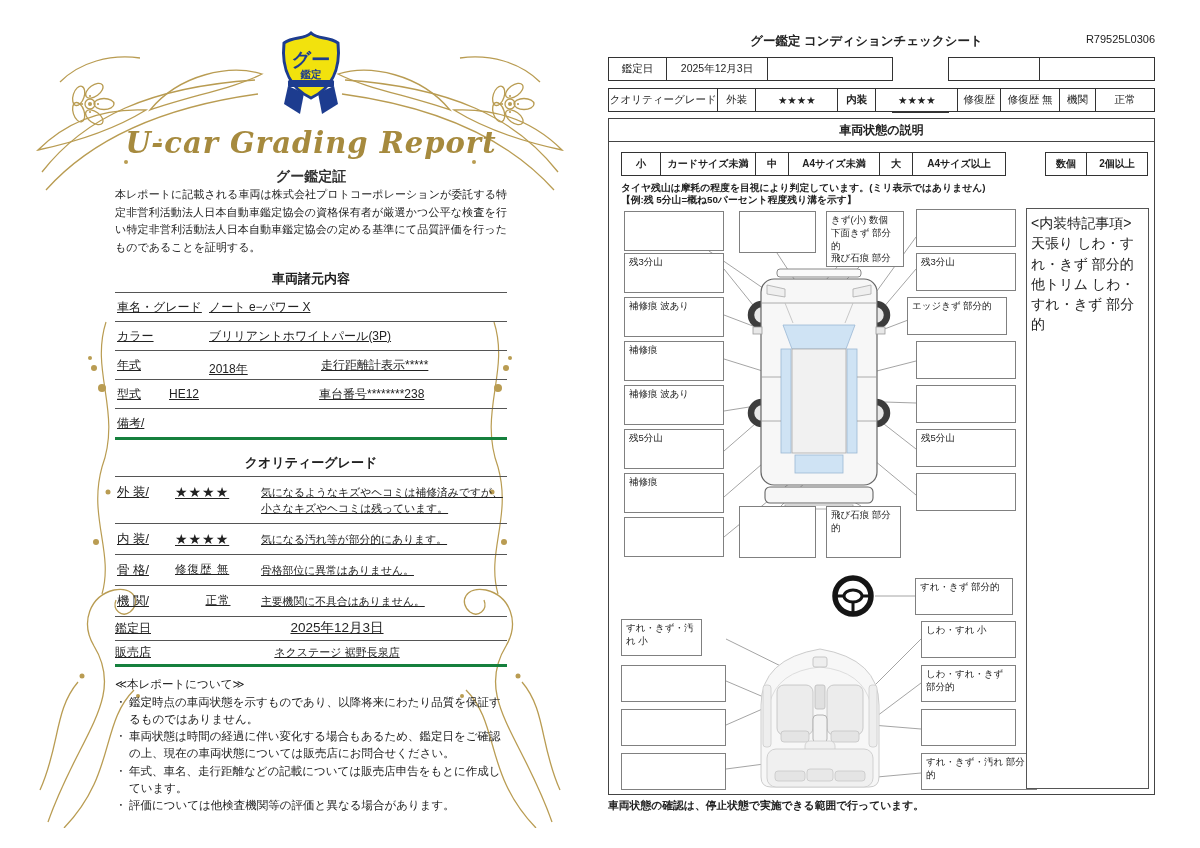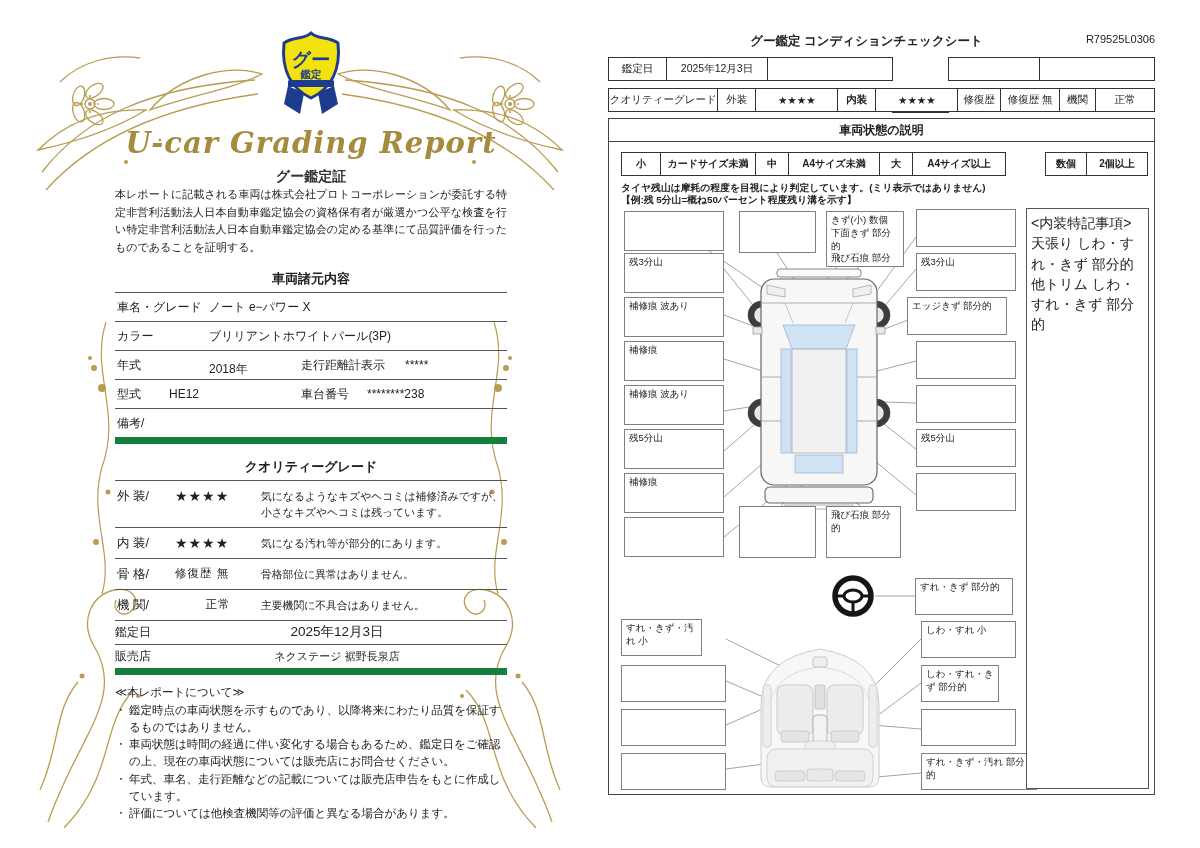--- a/index.html
+++ b/index.html
@@ -9,26 +9,26 @@
   
   .left-page{position:absolute;left:30px;top:22px;width:540px;height:806px;}
   .decor{position:absolute;inset:0;pointer-events:none;z-index:0;}
   .cert{position:absolute;left:85px;top:0;width:392px;z-index:1;}
   .badge-wrap{text-align:center;margin-top:8px;}
   .cert-title{font-family:"DejaVu Serif","Liberation Serif",serif;font-style:italic;font-weight:bold;
     font-size:29px;color:#a68a3e;text-align:center;margin-top:2px;letter-spacing:1px;white-space:nowrap;}
   .cert-sub{text-align:center;font-weight:bold;font-size:14px;margin-top:8px;color:#333;}
   .cert-body{font-size:11px;line-height:1.6;text-align:justify;}
   .sec-title{text-align:center;font-weight:bold;font-size:13px;margin:14px 0 4px;}
-  .rule-table{border-bottom:7px solid #15803d;}
+  .rule-table{border-bottom:3px solid #15803d;text-decoration:underline;}
   .rrow{border-top:1px solid #555;display:flex;align-items:center;min-height:26px;font-size:12px;padding:1px 2px;}
   .rlab{width:92px;flex:none;}
   .rlab.small{width:52px;}
   .rval{flex:1;}
-  .rlab2{width:104px;flex:none;}
+  .rlab2{width:104px;flex:none;text-align:right;}
   .rval2{flex:1;}
   .grow{border-top:1px solid #555;display:flex;align-items:flex-start;padding:6px 2px;font-size:11px;}
   .glab{width:58px;flex:none;font-size:12.5px;padding-top:1px;}
   .gval{width:86px;flex:none;font-size:13px;letter-spacing:1px;padding-top:1px;}
   .gval.stars{font-size:14px;}
   .gdesc{flex:1;line-height:1.45;font-size:10.8px;padding-top:2px;}
   .arow{border-top:1px solid #555;display:flex;align-items:center;min-height:23px;font-size:12px;}
   .aval{flex:1;text-align:center;}
   .aval.big{font-size:13.5px;}
   .aval.mid{font-size:11px;}
@@ -365,26 +365,27 @@
       <div class="lbox" style="left:217px;top:387px;width:75px;height:52px;">飛び石痕 部分的</div>
 
       <div class="lbox" style="left:306px;top:459px;width:98px;height:37px;">すれ・きず 部分的</div>
 
       <div class="lbox" style="left:12px;top:500px;width:81px;height:37px;">すれ・きず・汚れ 小</div>
       <div class="lbox" style="left:12px;top:546px;width:105px;height:37px;"></div>
       <div class="lbox" style="left:12px;top:590px;width:105px;height:37px;"></div>
       <div class="lbox" style="left:12px;top:634px;width:105px;height:37px;"></div>
 
       <div class="lbox" style="left:312px;top:502px;width:95px;height:37px;">しわ・すれ 小</div>
-      <div class="lbox" style="left:312px;top:546px;width:78px;height:37px;">しわ・すれ・きず 部分的</div>
+      <div class="lbox" style="left:312px;top:546px;width:95px;height:37px;">しわ・すれ・きず 部分的</div>
       <div class="lbox" style="left:312px;top:590px;width:95px;height:37px;"></div>
       <div class="lbox" style="left:312px;top:634px;width:116px;height:37px;">すれ・きず・汚れ 部分的</div>
 
       <div class="inotes">
         <div>&lt;内装特記事項&gt;</div>
         <div>天張り しわ・すれ・きず 部分的</div>
         <div>他トリム しわ・すれ・きず 部分的</div>
       </div>
     </div>
 
+    <div class="sheet-footer">車両状態の確認は、停止状態で実施できる範囲で行っています。</div>
   </div>
 
 </div>
 
 </body></html>

